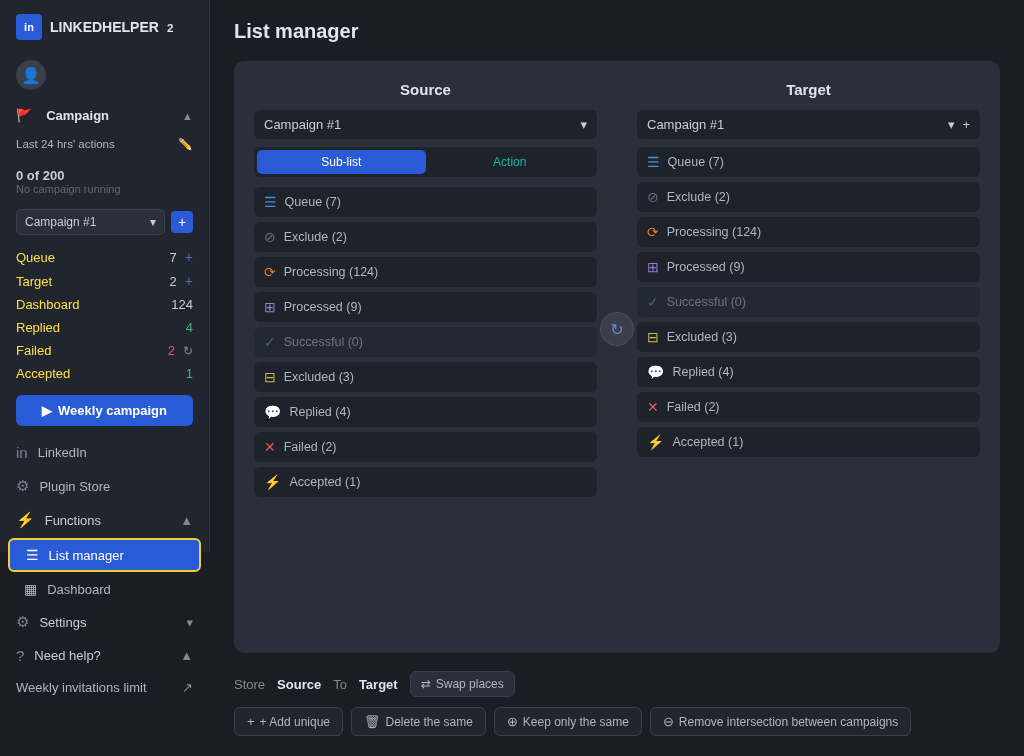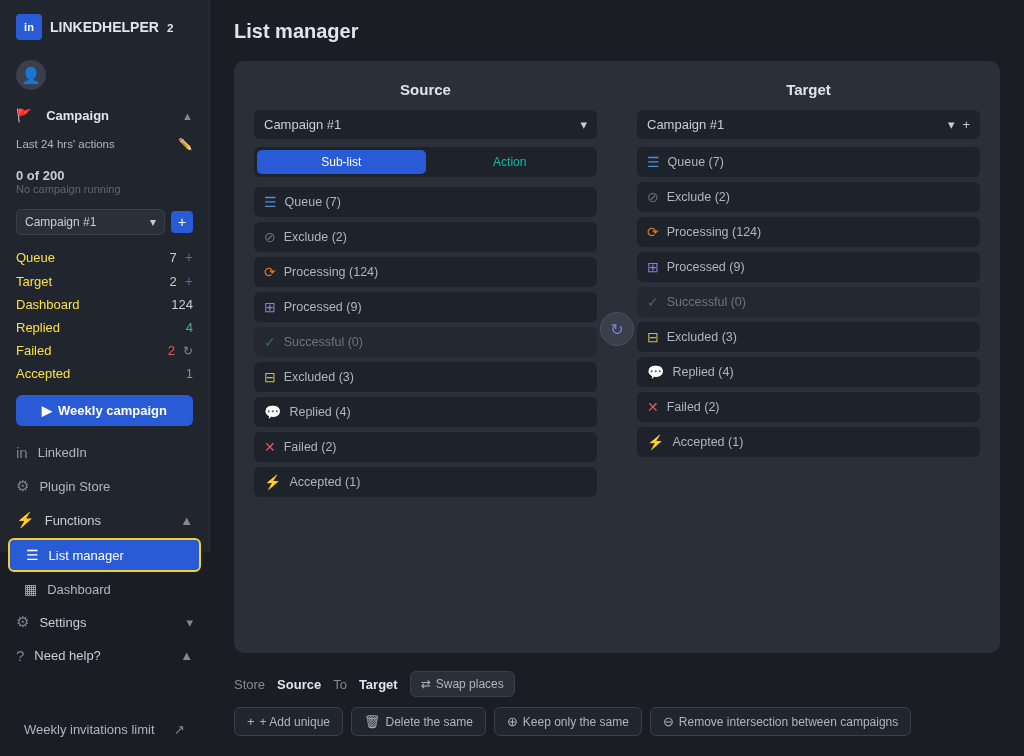--- a/index.html
+++ b/index.html
@@ -171,25 +171,24 @@
     }
     .functions-item .nav-icon { font-size: 14px; }
 
     .sidebar-bottom {
       margin-top: auto;
     }
     .sidebar-bottom-item {
       display: flex;
       align-items: center;
       justify-content: space-between;
-      padding: 8px 24px;
+      padding: 8px 16px;
       color: #b0b5c0;
       cursor: pointer;
       font-size: 13px;
-      margin-top: 42px;
     }
     .sidebar-bottom-item .left { display: flex; align-items: center; gap: 10px; }
 
     
     .main {
       flex: 1;
       display: flex;
       flex-direction: column;
       padding: 20px 24px;
       overflow: auto;

